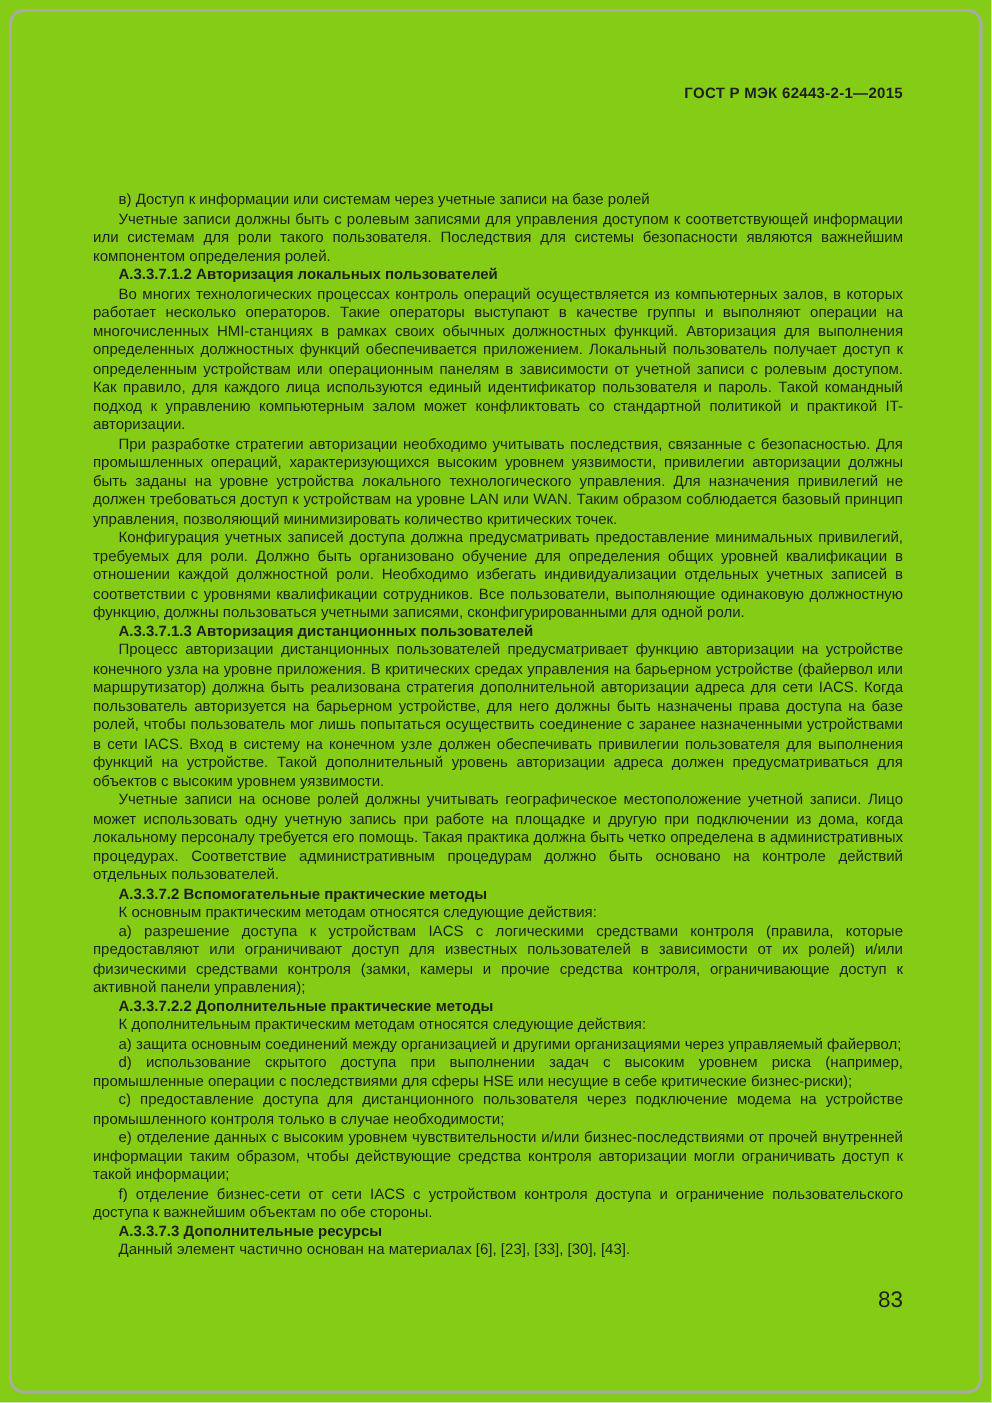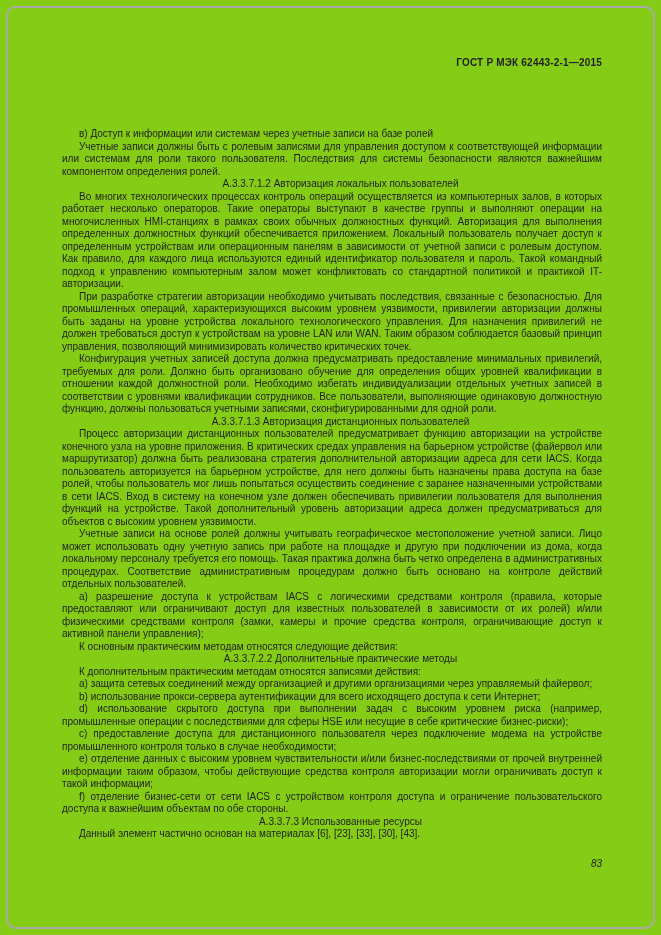--- a/index.html
+++ b/index.html
@@ -46,32 +46,31 @@
     line-height: 12.5px;
     text-align: justify;
     margin-top: 44px;
   }
   .doc-body p.para {
     margin: 0;
     padding: 0;
     text-indent: 17px;
   }
   .doc-body p.heading {
-    font-weight: normal;
-    text-align: center;
+    font-weight: bold;
+    text-align: left;
   }
   .page-footer {
     position: absolute;
     top: 858px;
     left: 62px;
     width: 540px;
     text-align: right;
-    font-size: 10px;
+    font-size: 15px;
     color: #1f1f1f;
-    font-style: italic;
   }
 </style>
 </head>
 <body>
 
 <div class="page">
   <div class="page-frame"></div>
 
   <div class="running-header">
     <span>ГОСТ Р МЭК 62443-2-1—2015</span>
@@ -80,30 +79,30 @@
   <div class="doc-body">
       <p class="para">в) Доступ к информации или системам через учетные записи на базе ролей</p>
       <p class="para">Учетные записи должны быть с ролевым записями для управления доступом к соответствующей информации или системам для роли такого пользователя. Последствия для системы безопасности являются важнейшим компонентом определения ролей.</p>
       <p class="para heading">А.3.3.7.1.2 Авторизация локальных пользователей</p>
       <p class="para">Во многих технологических процессах контроль операций осуществляется из компьютерных залов, в которых работает несколько операторов. Такие операторы выступают в качестве группы и выполняют операции на многочисленных HMI-станциях в рамках своих обычных должностных функций. Авторизация для выполнения определенных должностных функций обеспечивается приложением. Локальный пользователь получает доступ к определенным устройствам или операционным панелям в зависимости от учетной записи с ролевым доступом. Как правило, для каждого лица используются единый идентификатор пользователя и пароль. Такой командный подход к управлению компьютерным залом может конфликтовать со стандартной политикой и практикой IT-авторизации.</p>
       <p class="para">При разработке стратегии авторизации необходимо учитывать последствия, связанные с безопасностью. Для промышленных операций, характеризующихся высоким уровнем уязвимости, привилегии авторизации должны быть заданы на уровне устройства локального технологического управления. Для назначения привилегий не должен требоваться доступ к устройствам на уровне LAN или WAN. Таким образом соблюдается базовый принцип управления, позволяющий минимизировать количество критических точек.</p>
       <p class="para">Конфигурация учетных записей доступа должна предусматривать предоставление минимальных привилегий, требуемых для роли. Должно быть организовано обучение для определения общих уровней квалификации в отношении каждой должностной роли. Необходимо избегать индивидуализации отдельных учетных записей в соответствии с уровнями квалификации сотрудников. Все пользователи, выполняющие одинаковую должностную функцию, должны пользоваться учетными записями, сконфигурированными для одной роли.</p>
       <p class="para heading">А.3.3.7.1.3 Авторизация дистанционных пользователей</p>
       <p class="para">Процесс авторизации дистанционных пользователей предусматривает функцию авторизации на устройстве конечного узла на уровне приложения. В критических средах управления на барьерном устройстве (файервол или маршрутизатор) должна быть реализована стратегия дополнительной авторизации адреса для сети IACS. Когда пользователь авторизуется на барьерном устройстве, для него должны быть назначены права доступа на базе ролей, чтобы пользователь мог лишь попытаться осуществить соединение с заранее назначенными устройствами в сети IACS. Вход в систему на конечном узле должен обеспечивать привилегии пользователя для выполнения функций на устройстве. Такой дополнительный уровень авторизации адреса должен предусматриваться для объектов с высоким уровнем уязвимости.</p>
       <p class="para">Учетные записи на основе ролей должны учитывать географическое местоположение учетной записи. Лицо может использовать одну учетную запись при работе на площадке и другую при подключении из дома, когда локальному персоналу требуется его помощь. Такая практика должна быть четко определена в административных процедурах. Соответствие административным процедурам должно быть основано на контроле действий отдельных пользователей.</p>
+      <p class="para heading">А.3.3.7.2 Вспомогательные практические методы</p>
+      <p class="para">К основным практическим методам относятся следующие действия:</p>
       <p class="para">а) разрешение доступа к устройствам IACS с логическими средствами контроля (правила, которые предоставляют или ограничивают доступ для известных пользователей в зависимости от их ролей) и/или физическими средствами контроля (замки, камеры и прочие средства контроля, ограничивающие доступ к активной панели управления);</p>
-      <p class="para">К основным практическим методам относятся следующие действия:</p>
       <p class="para heading">А.3.3.7.2.2 Дополнительные практические методы</p>
-      <p class="para">К дополнительным практическим методам относятся записями действия:</p>
-      <p class="para">а) защита сетевых соединений между организацией и другими организациями через управляемый файервол;</p>
-      <p class="para">b) использование прокси-сервера аутентификации для всего исходящего доступа к сети Интернет;</p>
+      <p class="para">К дополнительным практическим методам относятся следующие действия:</p>
+      <p class="para">а) защита основным соединений между организацией и другими организациями через управляемый файервол;</p>
       <p class="para">d) использование скрытого доступа при выполнении задач с высоким уровнем риска (например, промышленные операции с последствиями для сферы HSE или несущие в себе критические бизнес-риски);</p>
       <p class="para">с) предоставление доступа для дистанционного пользователя через подключение модема на устройстве промышленного контроля только в случае необходимости;</p>
       <p class="para">е) отделение данных с высоким уровнем чувствительности и/или бизнес-последствиями от прочей внутренней информации таким образом, чтобы действующие средства контроля авторизации могли ограничивать доступ к такой информации;</p>
       <p class="para">f) отделение бизнес-сети от сети IACS с устройством контроля доступа и ограничение пользовательского доступа к важнейшим объектам по обе стороны.</p>
-      <p class="para heading">А.3.3.7.3 Использованные ресурсы</p>
+      <p class="para heading">А.3.3.7.3 Дополнительные ресурсы</p>
       <p class="para">Данный элемент частично основан на материалах [6], [23], [33], [30], [43].</p>
     </div>
 
   <div class="page-footer">
     <span>83</span>
   </div>
 </div>
 
 </body></html>

